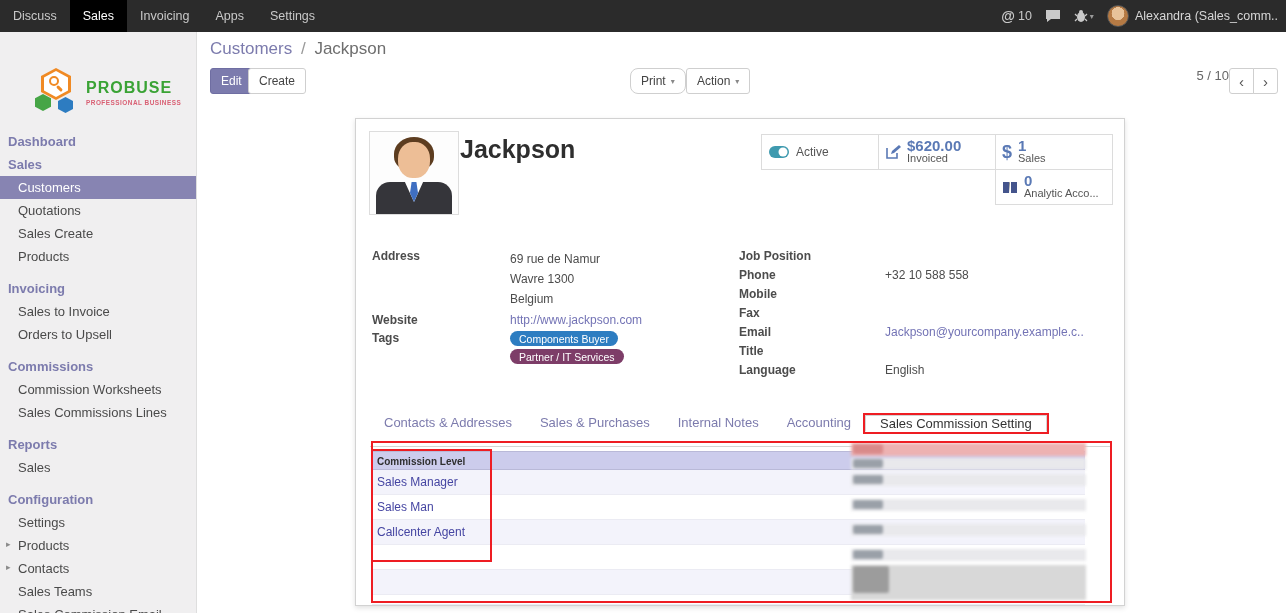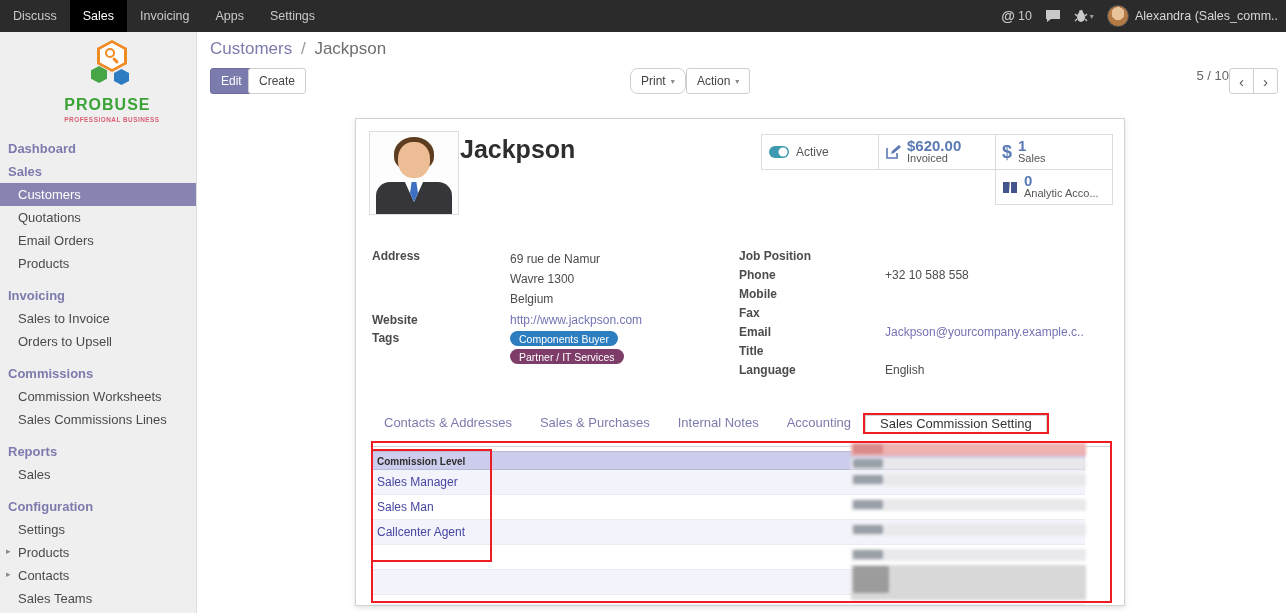--- a/index.html
+++ b/index.html
@@ -16,21 +16,21 @@
   .mention { display:flex; align-items:center; gap:3px; color:#c9c9c9; cursor:pointer; }
   .mention .at { font-weight:bold; font-size:14px; }
   .tb-icon { display:flex; align-items:center; cursor:pointer; }
   .tb-caret { font-size:8px; color:#9a9a9a; margin-left:2px; }
   .tb-user { display:flex; align-items:center; gap:6px; cursor:pointer; }
   .tb-avatar { width:22px; height:22px; border-radius:50%; background:radial-gradient(circle at 50% 38%, #e8c39a 0 40%, #b57a44 41% 100%); border:1px solid #555; }
   .tb-username { color:#d6d6d6; white-space:nowrap; }
 
   
   .sidebar { position:absolute; top:32px; left:0; bottom:0; width:197px; background:#f0eff0; border-right:1px solid #dedede; z-index:10; }
-  .logo { display:flex; align-items:center; gap:8px; padding:8px 6px 14px 34px; cursor:pointer;flex-direction:column; }
+  .logo { display:flex; align-items:center; gap:8px; padding:36px 6px 14px 34px; cursor:pointer; }
   .hexes { position:relative; width:44px; height:48px; }
   .hex { position:absolute; clip-path:polygon(50% 0,100% 25%,100% 75%,50% 100%,0 75%,0 25%); }
   .hex-orange { left:7px; top:0; width:30px; height:32px; background:#f08a24; }
   .hex-orange-in { left:10px; top:3px; width:24px; height:26px; background:#fff; }
   .mag-circle { position:absolute; left:15px; top:8px; width:10px; height:10px; border:2.5px solid #f08a24; border-radius:50%; }
   .mag-handle { position:absolute; left:24px; top:17px; width:3px; height:7px; background:#f08a24; transform:rotate(-45deg); border-radius:2px; }
   .hex-green { left:1px; top:26px; width:16px; height:17px; background:#46a546; }
   .hex-blue { left:24px; top:29px; width:15px; height:16px; background:#2d7cc1; }
   .logo-title { color:#3aa335; font-weight:bold; font-size:16px; letter-spacing:1px; }
   .logo-sub { color:#d95f73; font-weight:bold; font-size:6.4px; letter-spacing:.5px; margin-top:2px; }
@@ -180,21 +180,21 @@
       <div>
         <div class="logo-title">PROBUSE</div>
         <div class="logo-sub">PROFESSIONAL BUSINESS</div>
       </div>
     </div>
 
     <div class="side-section first">Dashboard</div>
     <div class="side-section" style="margin-top:0;">Sales</div>
     <div class="side-item selected">Customers</div>
     <div class="side-item">Quotations</div>
-    <div class="side-item">Email Orders</div>
+    <div class="side-item">Sales Create</div>
     <div class="side-item">Products</div>
 
     <div class="side-section">Invoicing</div>
     <div class="side-item">Sales to Invoice</div>
     <div class="side-item">Orders to Upsell</div>
 
     <div class="side-section">Commissions</div>
     <div class="side-item">Commission Worksheets</div>
     <div class="side-item">Sales Commissions Lines</div>
 

